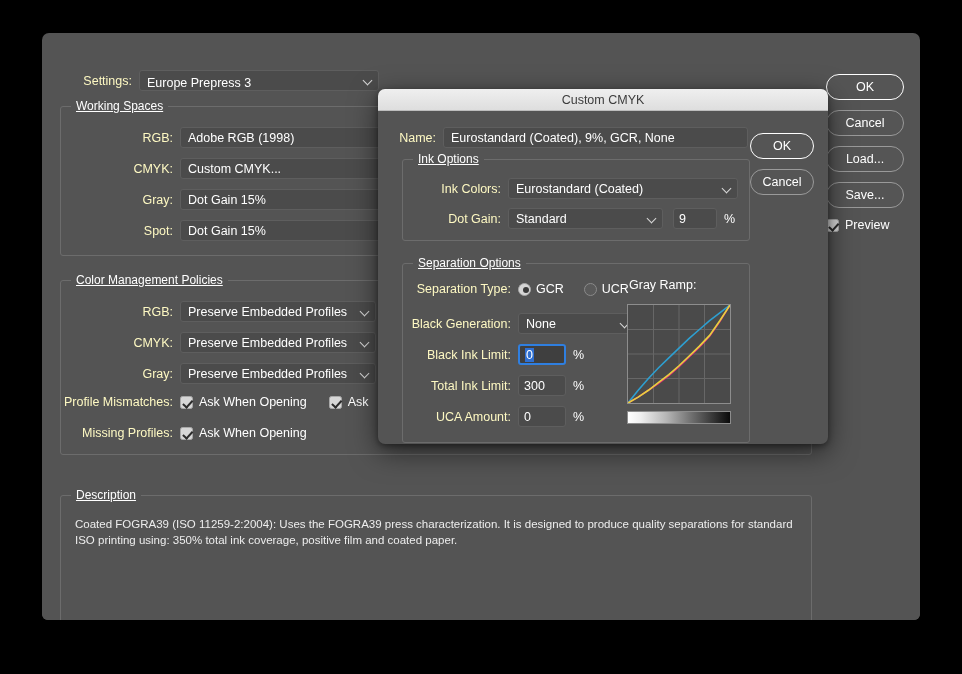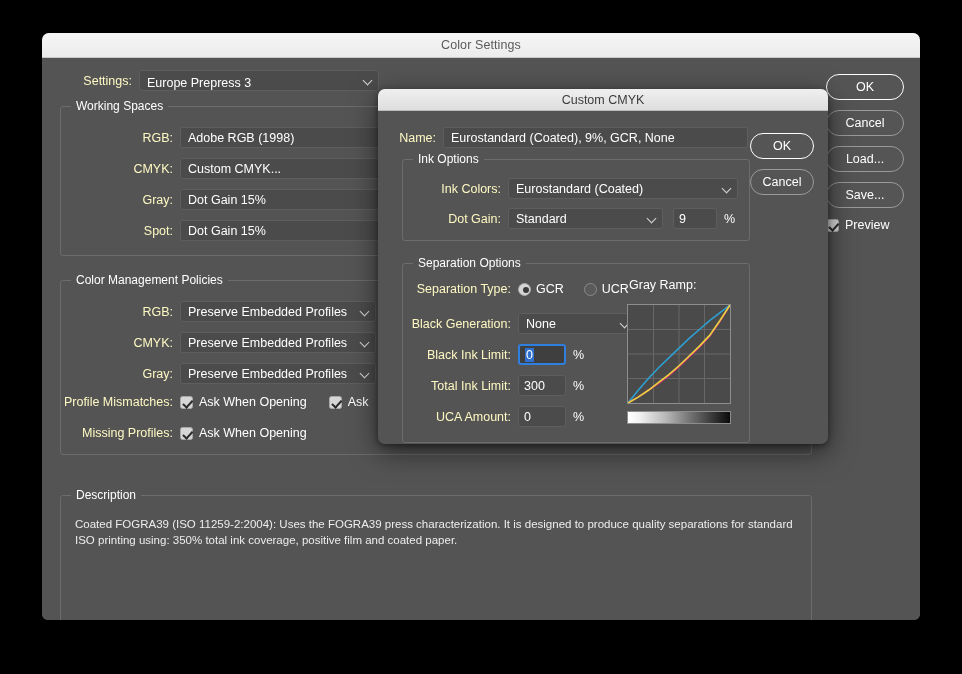--- a/index.html
+++ b/index.html
@@ -91,20 +91,21 @@
     border: 1px solid #6c6c6c;
     border-radius: 3px;
   }
   .group-title {
     position: absolute;
     top: -8px; left: 10px;
     background: #545454;
     padding: 0 5px;
     font-size: 12px;
     color: #ffffff;
+    text-decoration: underline;
   }
 
   
   .row {
     position: absolute;
     display: flex; align-items: center;
   }
   .row .lbl { width: 88px; margin-right: 7px; }
 
   
@@ -266,23 +267,20 @@
     display: flex; align-items: center; justify-content: center;
     margin-bottom: 10px;
   }
   .mbtn.default { border-color: #ffffff; border-width: 1.6px; }
 </style>
 </head>
 <body>
 
 <div class="window">
 
-  <div class="titlebar">
-    <span class="titlebar-text">Color Settings</span>
-  </div>
 
   <div class="window-body">
 
     <div class="settings-row">
       <span class="lbl settings-label">Settings:</span>
       <div class="select" style="width:240px;align-items:flex-end;">
         <span>Europe Prepress 3</span>
         <span class="chev"></span>
       </div>
     </div>

